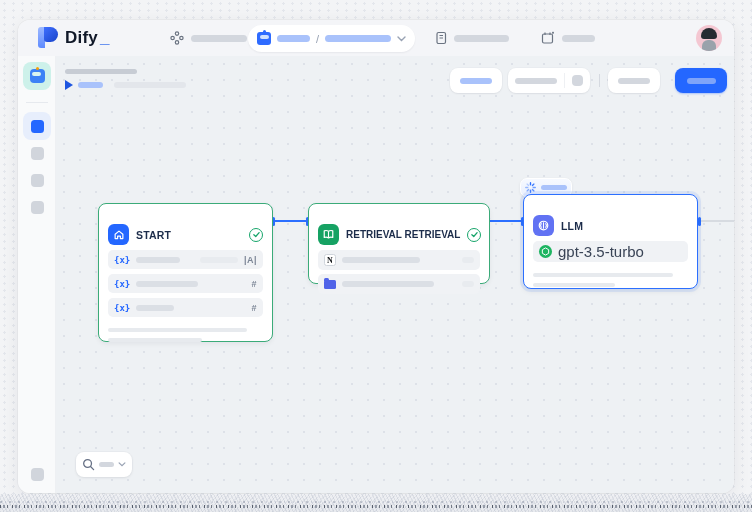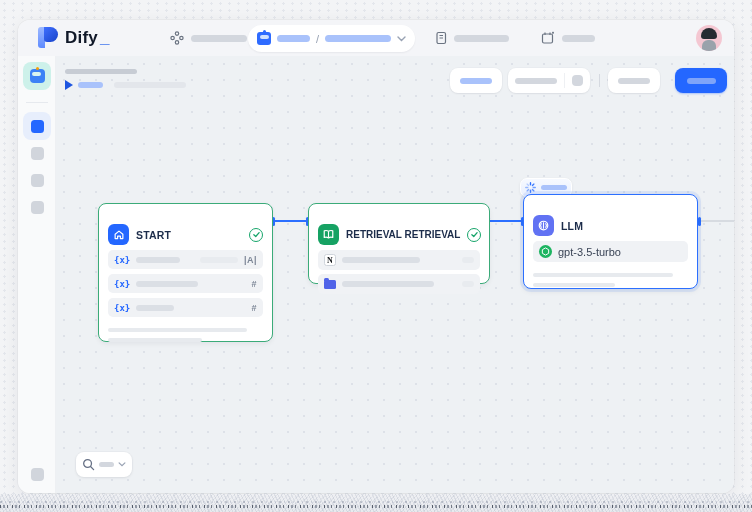--- a/index.html
+++ b/index.html
@@ -91,21 +91,21 @@
   .n-icon.purple-bg { background:#6172f3; }
   .n-title { font-size:10.5px; font-weight:700; color:#1c2c4a; letter-spacing:.2px; white-space:nowrap; }
   .n-check { margin-left:auto; width:14px; height:14px; border:1.4px solid #17a56b; border-radius:50%;
     display:flex; align-items:center; justify-content:center; flex:0 0 auto; }
   .n-row { height:19px; background:#f0f2f5; border-radius:5px; margin-top:5px;
     display:flex; align-items:center; padding:0 6px; gap:6px; }
   .n-row:first-of-type { margin-top:8px; }
   .vx { color:#2467ff; font-size:9px; font-weight:700; font-family:"DejaVu Sans Mono", monospace; }
   .row-suffix { margin-left:auto; color:#7c8696; font-size:9px; font-weight:600; letter-spacing:.5px; }
   .n-line { height:4px; border-radius:99px; background:#e7eaee; }
-  .model-txt { font-size:11px; color:#3a4456; }
+  .model-txt { font-size:15px; color:#3a4456; }
 
   .notion-ic { width:12px; height:12px; background:#fff; border:1px solid #cfd4db; border-radius:2.5px;
     font-family:"Liberation Serif", serif; font-weight:700; font-size:8px; color:#15171a;
     display:flex; align-items:center; justify-content:center; flex:0 0 auto; }
   .folder-ic { width:12px; height:9px; background:#5063e8; border-radius:1.5px; position:relative; flex:0 0 auto; margin-top:1px; }
   .folder-ic::before { content:""; position:absolute; left:0; top:-2px; width:5px; height:3px; background:#5063e8; border-radius:1.5px 1.5px 0 0; }
   .openai-ic { width:13px; height:13px; border-radius:50%; background:#1db461; display:flex; align-items:center; justify-content:center; flex:0 0 auto; }
 
   .badge { position:absolute; width:52px; height:19px; border-radius:7px;
     background:linear-gradient(180deg,#f6f9ff,#e9f0fe); border:1px solid #fff;

